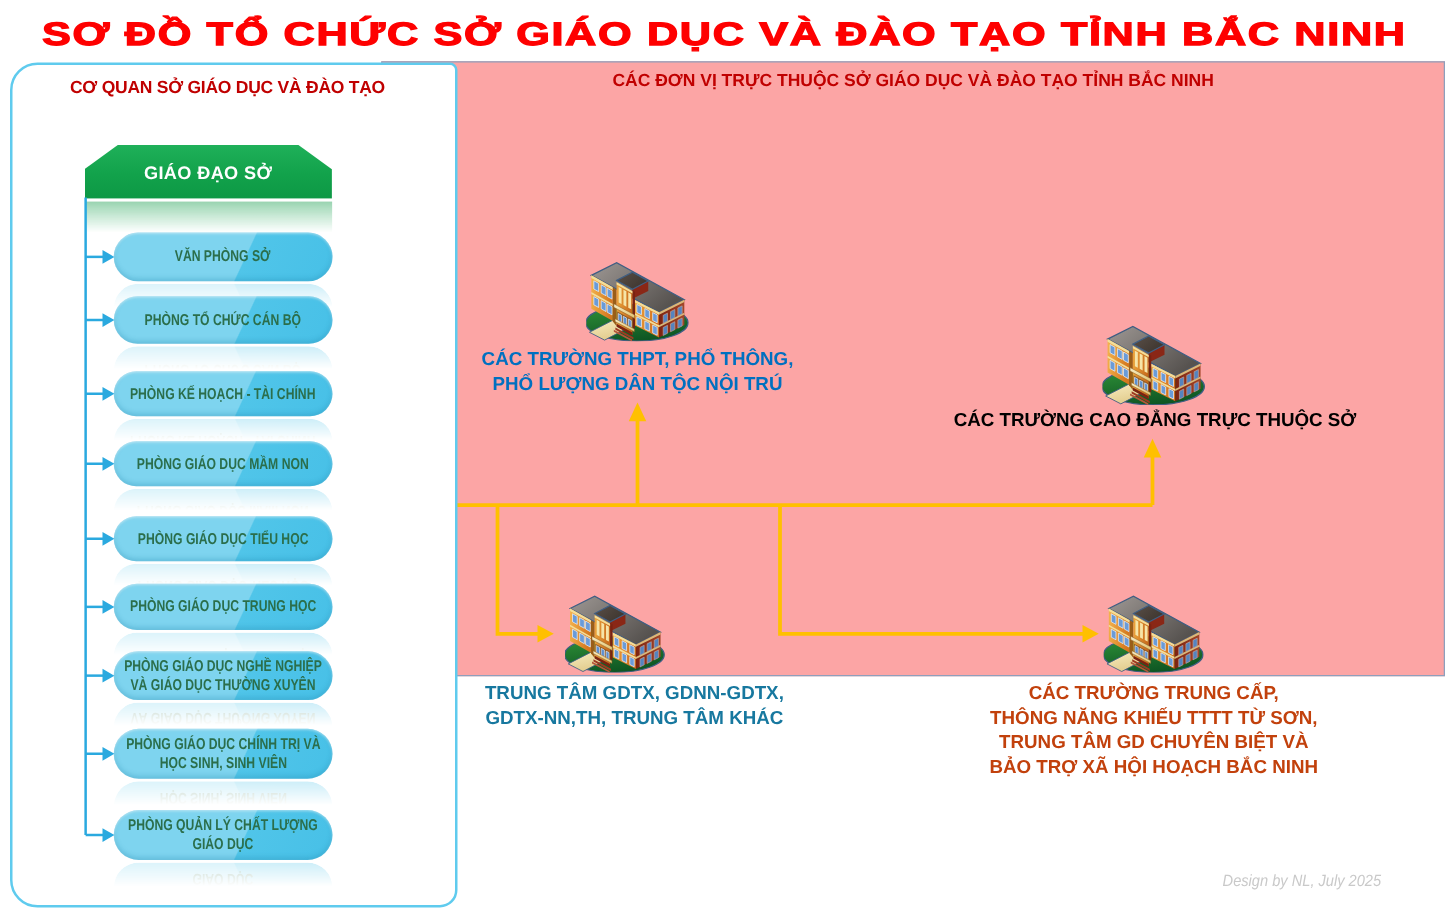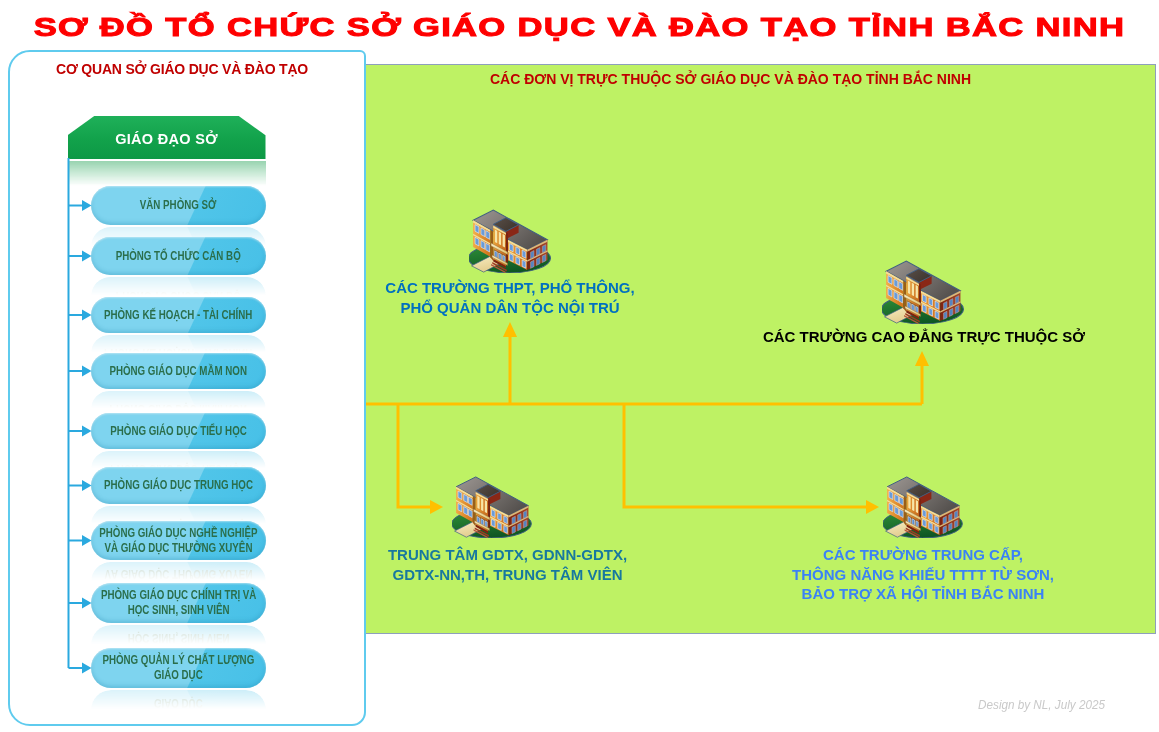--- a/index.html
+++ b/index.html
@@ -10,22 +10,22 @@
   
   #main-title {
     position:absolute; left:0; top:12px; width:1159px; text-align:center;
     font-size:26px; font-weight:bold; color:#FE0000;
     -webkit-text-stroke:1px #FE0000; letter-spacing:1px;
     transform:scaleX(1.33); transform-origin:center; white-space:nowrap;
   }
 
   
   #right-panel {
-    position:absolute; left:305px; top:64px; width:851px; height:570px;
-    border:1.2px solid #8E9FBC; background:#bef264;
+    position:absolute; left:305px; top:49px; width:851px; height:492px;
+    border:1.2px solid #8E9FBC; background:#fca5a5;
   }
   #left-panel {
     position:absolute; left:8px; top:50px; width:358px; height:676px;
     border:2px solid #5FCBEE; border-radius:22px 6px 14px 22px; background:#fff;
   }
   .panel-header {
     position:absolute; width:100%; text-align:center;
     font-size:14px; font-weight:bold; color:#C00000; white-space:nowrap;
   }
   #left-header  { top:9px; letter-spacing:-0.2px; padding-right:10px; }
@@ -247,48 +247,49 @@
       <polygon points="866,500 866,514 879,507"></polygon>
     </g>
   </svg>
 
   <div class="unit" id="unit-0">
     <svg class="bldg" style="left:469px; top:206px" width="82" height="67" viewBox="0 0 81 66">
         <use href="#bldg-sym"></use>
       </svg>
     <div class="label" style="left: 375px; top: 278px; width: 270px; color: rgb(0, 112, 192);">
         <div>CÁC TRƯỜNG THPT, PHỔ THÔNG,</div>
-        <div>PHỔ QUẢN DÂN TỘC NỘI TRÚ</div>
+        <div>PHỔ LƯỢNG DÂN TỘC NỘI TRÚ</div>
       </div>
   </div>
   <div class="unit" id="unit-1">
     <svg class="bldg" style="left:882px; top:257px" width="82" height="67" viewBox="0 0 81 66">
         <use href="#bldg-sym"></use>
       </svg>
     <div class="label" style="left: 750px; top: 327px; width: 348px; color: #000000;">
         <div>CÁC TRƯỜNG CAO ĐẲNG TRỰC THUỘC SỞ</div>
       </div>
   </div>
   <div class="unit" id="unit-2">
     <svg class="bldg" style="left:452px; top:473px" width="80" height="65" viewBox="0 0 81 66">
         <use href="#bldg-sym"></use>
       </svg>
     <div class="label" style="left: 380px; top: 545px; width: 255px; color: rgb(23, 120, 159);">
         <div>TRUNG TÂM GDTX, GDNN-GDTX,</div>
-        <div>GDTX-NN,TH, TRUNG TÂM VIÊN</div>
+        <div>GDTX-NN,TH, TRUNG TÂM KHÁC</div>
       </div>
   </div>
   <div class="unit" id="unit-3">
     <svg class="bldg" style="left:883px; top:473px" width="80" height="65" viewBox="0 0 81 66">
         <use href="#bldg-sym"></use>
       </svg>
-    <div class="label" style="left: 775px; top: 545px; width: 296px; color: #3b82f6;">
+    <div class="label" style="left: 775px; top: 545px; width: 296px; color: #c2410c;">
         <div>CÁC TRƯỜNG TRUNG CẤP,</div>
         <div>THÔNG NĂNG KHIẾU TTTT TỪ SƠN,</div>
-        <div>BẢO TRỢ XÃ HỘI TỈNH BẮC NINH</div>
+        <div>TRUNG TÂM GD CHUYÊN BIỆT VÀ</div>
+        <div>BẢO TRỢ XÃ HỘI HOẠCH BẮC NINH</div>
       </div>
   </div>
 
   <div id="left-panel">
     <div id="left-header" class="panel-header">CƠ QUAN SỞ GIÁO DỤC VÀ ĐÀO TẠO</div>
     <div id="leader-box">
       <span class="label">GIÁO ĐẠO SỞ</span>
     </div>
     <div id="leader-reflection"></div>
     <div id="dept-container">

